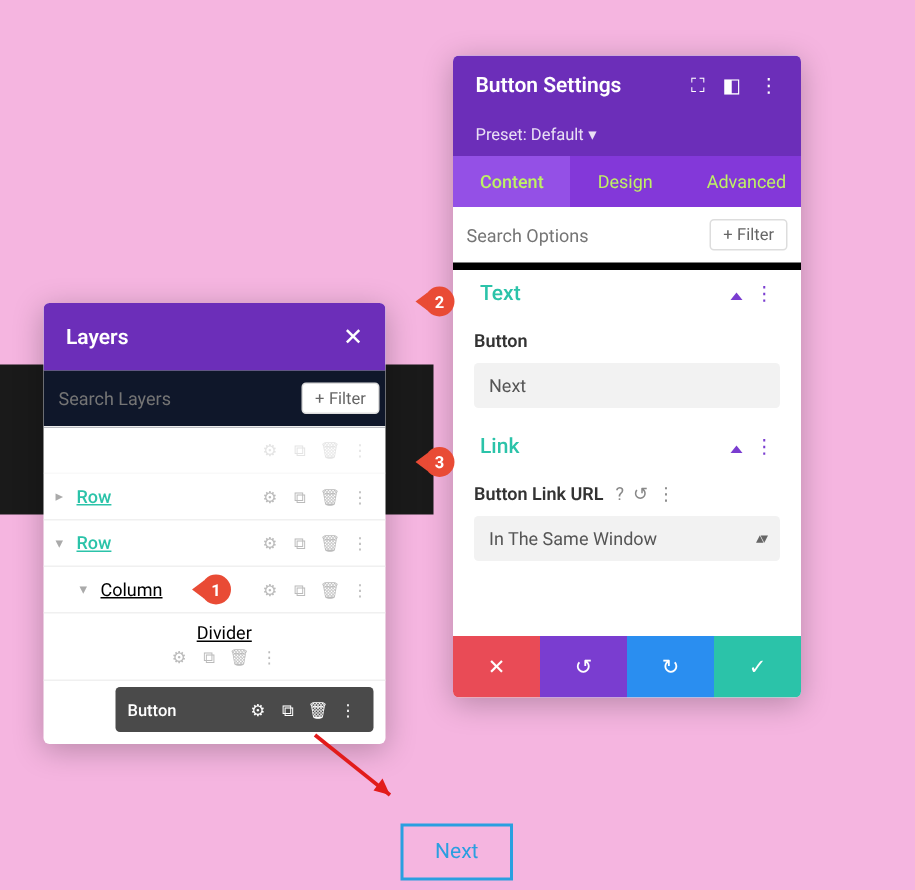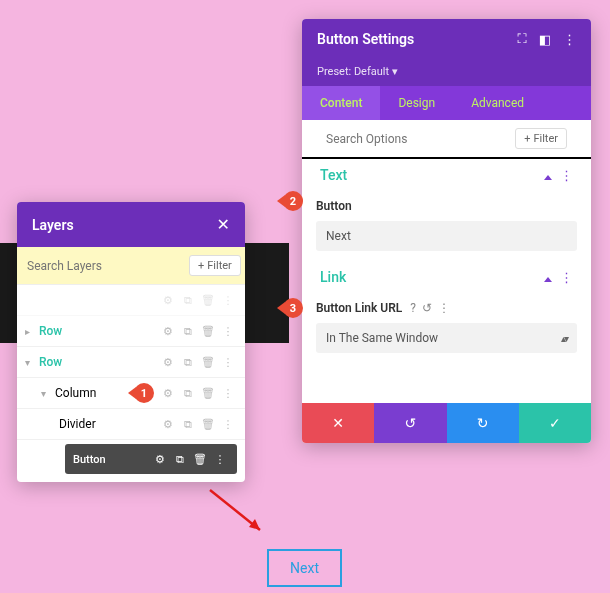--- a/index.html
+++ b/index.html
@@ -1,53 +1,53 @@
 <!DOCTYPE html>
 <html><head>
 <meta charset="utf-8">
 <style>
   * { box-sizing: border-box; margin: 0; padding: 0; font-family: -apple-system, BlinkMacSystemFont, "Segoe UI", Roboto, sans-serif; }
   body { background: #f5b5e0; width: 610px; height: 593px; position: relative; overflow: hidden; }
 
   .dark-band { position: absolute; left: 0; top: 243px; width: 289px; height: 100px; background: #1a1a1a; }
 
   
-  .layers-panel { position: absolute; left: 17px; top: 202px; width: 228px; background: #fff; box-shadow: 0 4px 20px rgba(0,0,0,0.25); border-radius: 4px; overflow: hidden; }
+  .layers-panel { position: absolute; left: 29px; top: 202px; width: 228px; background: #fff; box-shadow: 0 4px 20px rgba(0,0,0,0.25); border-radius: 4px; overflow: hidden; }
   .layers-header { background: #6c2eb9; color: #fff; padding: 13px 15px; display: flex; justify-content: space-between; align-items: center; }
   .layers-title { font-size: 14px; font-weight: 600; }
   .layers-close { font-size: 16px; cursor: pointer; }
-  .layers-search { padding: 8px 10px; display: flex; gap: 6px; align-items: center; background: #fef9c3; border-bottom: 1px solid #eee; }
+  .layers-search { padding: 8px 10px; display: flex; gap: 6px; align-items: center; background: #0f172a; border-bottom: 1px solid #eee; }
   .layers-search input { flex: 1; border: none; background: transparent; font-size: 12px; color: #888; outline: none; }
   .filter-btn { background: #fff; border: 1px solid #ddd; border-radius: 3px; padding: 3px 8px; font-size: 11px; color: #666; cursor: pointer; display: flex; align-items: center; gap: 3px; }
 
   .layer-row { display: flex; align-items: center; padding: 6px 8px; font-size: 12px; border-bottom: 1px solid #f0f0f0; position: relative; }
   .layer-row.ghost { opacity: 0.4; justify-content: flex-end; }
   .layer-toggle { color: #aaa; width: 14px; font-size: 10px; }
-  .layer-label { flex: 1; color: #2bc3a9; font-weight: 500; }
+  .layer-label { flex: 1; color: #2bc3a9; font-weight: 500; text-decoration: underline; }
   .layer-label.muted { color: #000000; font-weight: 400; }
   .layer-icons { display: flex; gap: 2px; align-items: center; }
   .layer-icons span { width: 18px; height: 18px; display: inline-flex; align-items: center; justify-content: center; color: #bbb; font-size: 11px; }
   .layer-row.indent1 { padding-left: 24px; }
-  .layer-row.indent2 { padding-left: 42px; }
+  .layer-row.indent2 { padding-left: 21px; flex-direction: column; }
   .layer-row.active { background: #4a4a4a; color: #fff; border-radius: 3px; margin: 4px 8px 8px 48px; padding: 6px 8px; border: none; }
   .layer-row.active .layer-label-active { color: #fff; flex: 1; font-size: 11px; font-weight: 500; }
   .layer-row.active .layer-icons span { color: #fff; }
 
   
-  .settings-panel { position: absolute; left: 302px; top: 19px; width: 289px; background: #fff; box-shadow: 0 4px 20px rgba(0,0,0,0.25); border-radius: 4px; overflow: hidden; }
+  .settings-panel { position: absolute; left: 302px; top: 37px; width: 232px; background: #fff; box-shadow: 0 4px 20px rgba(0,0,0,0.25); border-radius: 4px; overflow: hidden; }
   .settings-header { background: #6c2eb9; color: #fff; padding: 12px 15px 8px; }
   .settings-header-row { display: flex; justify-content: space-between; align-items: center; }
   .settings-title { font-size: 14px; font-weight: 600; }
   .header-icons { display: flex; gap: 12px; align-items: center; }
   .header-icons span { font-size: 13px; cursor: pointer; }
   .settings-preset { font-size: 11px; opacity: 0.85; margin-top: 18px; display: flex; align-items: center; gap: 3px; }
   .settings-tabs { display: flex; background: #8338d9; }
   .settings-tab { flex: 0 0 auto; padding: 10px 18px; font-size: 12px; color: #bef264; cursor: pointer; }
   .settings-tab.active { background: #9450e6; font-weight: 500; }
-  .settings-search { padding: 8px 24px; display: flex; gap: 6px; align-items: center; border-bottom: 2px solid #000000; }
+  .settings-search { padding: 8px 9px; display: flex; gap: 6px; align-items: center; border-bottom: 5px solid #000000; }
   .settings-search input { flex: 1; border: none; font-size: 12px; color: #999; outline: none; }
   .section-header { display: flex; justify-content: space-between; align-items: center; padding: 8px 18px; cursor: pointer; }
   .section-title { color: #2bc3a9; font-size: 14px; font-weight: 500; }
   .section-controls { display: flex; gap: 8px; align-items: center; color: #7a3dd0; font-size: 13px; }
   .section-controls span { cursor: pointer; }
   .field-label { font-size: 12px; font-weight: 600; color: #333; padding: 8px 14px 4px; display: flex; align-items: center; gap: 8px; }
   .field-label .meta { color: #888; font-weight: 400; display: flex; gap: 6px; align-items: center; font-size: 12px; }
   .field-input { margin: 4px 14px 10px; background: #f2f2f2; border: none; padding: 8px 10px; font-size: 12px; color: #555; width: calc(100% - 28px); border-radius: 3px; outline: none; }
   .field-select { margin: 4px 14px 14px; background: #f2f2f2; padding: 8px 10px; font-size: 12px; color: #555; width: calc(100% - 28px); border-radius: 3px; display: flex; justify-content: space-between; align-items: center; cursor: pointer; }
 

